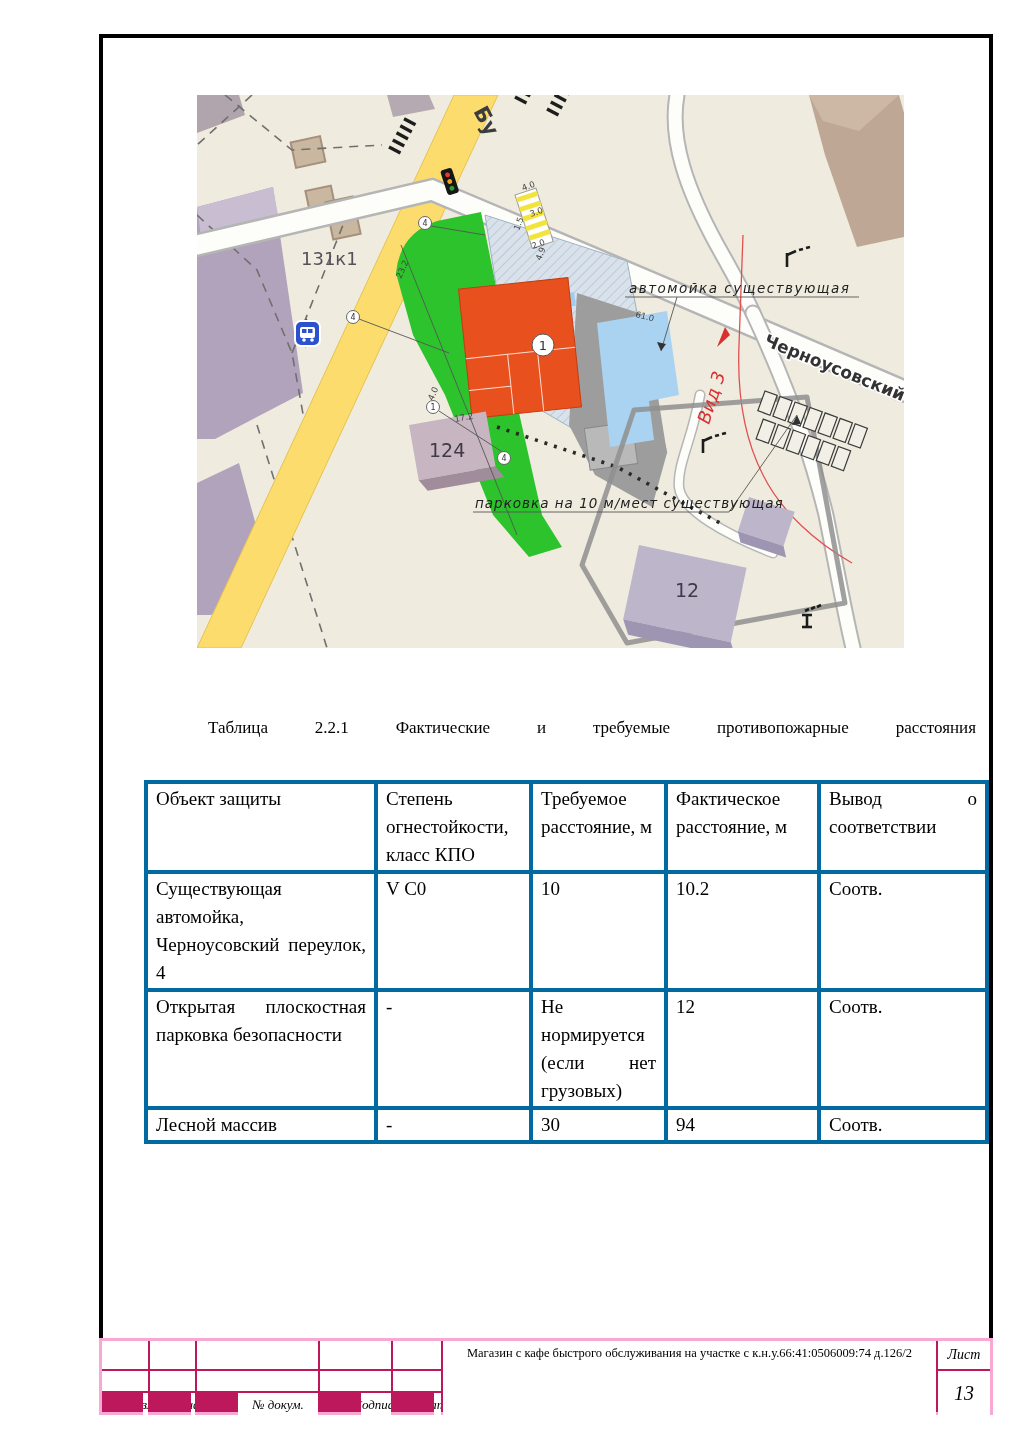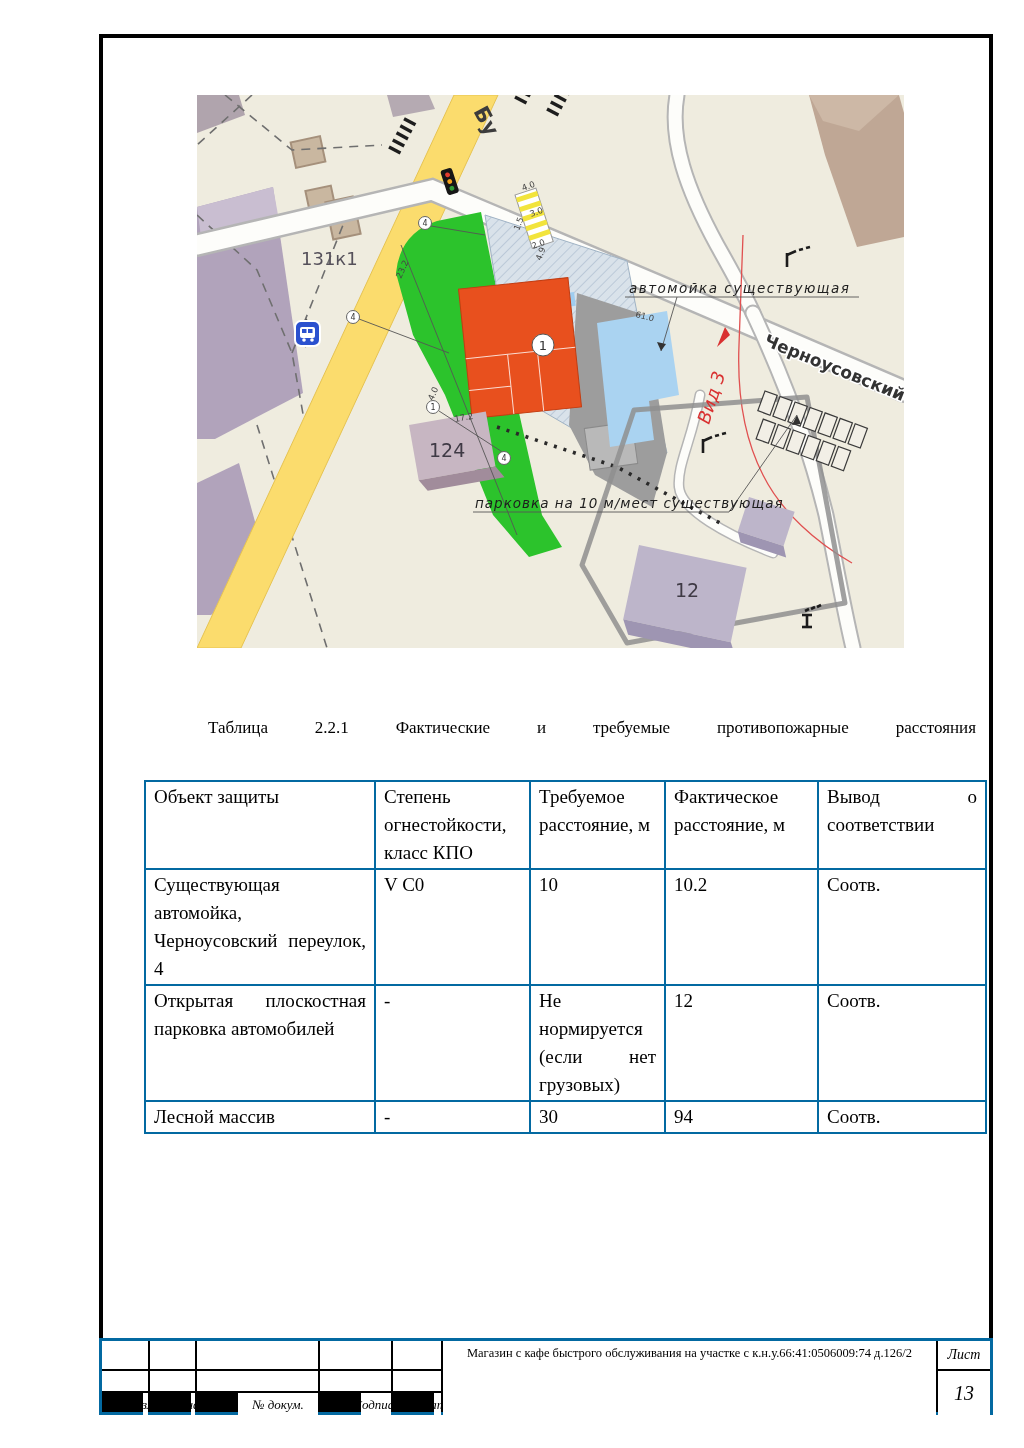--- a/index.html
+++ b/index.html
@@ -5,29 +5,29 @@
   html,body{margin:0;padding:0;background:#ffffff;}
   .page{position:relative;width:1024px;height:1448px;background:#fff;overflow:hidden;
         font-family:"Liberation Serif",serif;color:#000;}
   .frame{position:absolute;left:99px;top:34px;width:886px;height:1373px;border:4px solid #000;}
   .map{position:absolute;left:197px;top:95px;width:707px;height:553px;}
   .fig-caption{position:absolute;left:208px;top:652px;font-size:21px;}
   .tbl-caption{position:absolute;left:148px;top:712px;width:828px;font-size:17px;line-height:31px;}
   .jline{text-align:justify;text-align-last:justify;text-indent:60px;}
   .doc-table{position:absolute;left:144px;top:780px;width:841px;border-collapse:collapse;
              table-layout:fixed;font-size:19px;}
-  .doc-table td{border:2px solid #0369a1;vertical-align:top;padding:1px 8px 1px 8px;
+  .doc-table td{border:4px solid #0369a1;vertical-align:top;padding:1px 8px 1px 8px;
                 line-height:28px;text-align:justify;}
   .doc-table td.hdr{font-weight:normal;}
   .conclusion{position:absolute;left:148px;top:1188px;width:828px;font-size:20.5px;
               font-weight:bold;line-height:31px;}
   
-  .stamp{position:absolute;left:99px;top:1338px;width:894px;height:77px;background:#000000;
+  .stamp{position:absolute;left:99px;top:1338px;width:894px;height:77px;background:#be185d;
          display:grid;grid-template-columns:46px 45px 121px 71px 48px 1fr 52px;
-         grid-template-rows:28px 20px 23px;gap:2px;border:3px solid #0369a1;box-sizing:border-box;}
+         grid-template-rows:28px 20px 23px;gap:2px;border:3px solid #f9a8d4;box-sizing:border-box;}
   .stamp .cell{background:#fff;overflow:hidden;}
   .stamp .lbl{display:flex;align-items:center;justify-content:center;
               font-style:italic;font-size:13px;margin-left:41px;}
   .stamp .title-cell{grid-column:6;grid-row:1/4;display:block;text-align:center;
                      font-size:12.5px;padding-top:5px;white-space:nowrap;}
   .stamp .sheet-lbl{grid-column:7;grid-row:1;display:flex;align-items:center;justify-content:center;
                     font-style:italic;font-size:14px;}
   .stamp .sheet-num{grid-column:7;grid-row:2/4;display:flex;align-items:center;justify-content:center;
                     font-style:italic;font-size:20px;}
   .mapfont{font-family:"DejaVu Sans","Liberation Sans",sans-serif;}
@@ -289,21 +289,21 @@
       <td class="hdr">Вывод о соответствии</td>
     </tr>
     <tr style="height:114px">
       <td>Существующая автомойка, Черноусовский переулок, 4</td>
       <td>V C0</td>
       <td>10</td>
       <td>10.2</td>
       <td>Соотв.</td>
     </tr>
     <tr style="height:114px">
-      <td>Открытая плоскостная парковка автомобилей</td>
+      <td>Открытая плоскостная парковка безопасности</td>
       <td>-</td>
       <td>Не нормируется (если нет грузовых)</td>
       <td>12</td>
       <td>Соотв.</td>
     </tr>
     <tr style="height:30px">
       <td>Лесной массив</td>
       <td>-</td>
       <td>30</td>
       <td>94</td>

